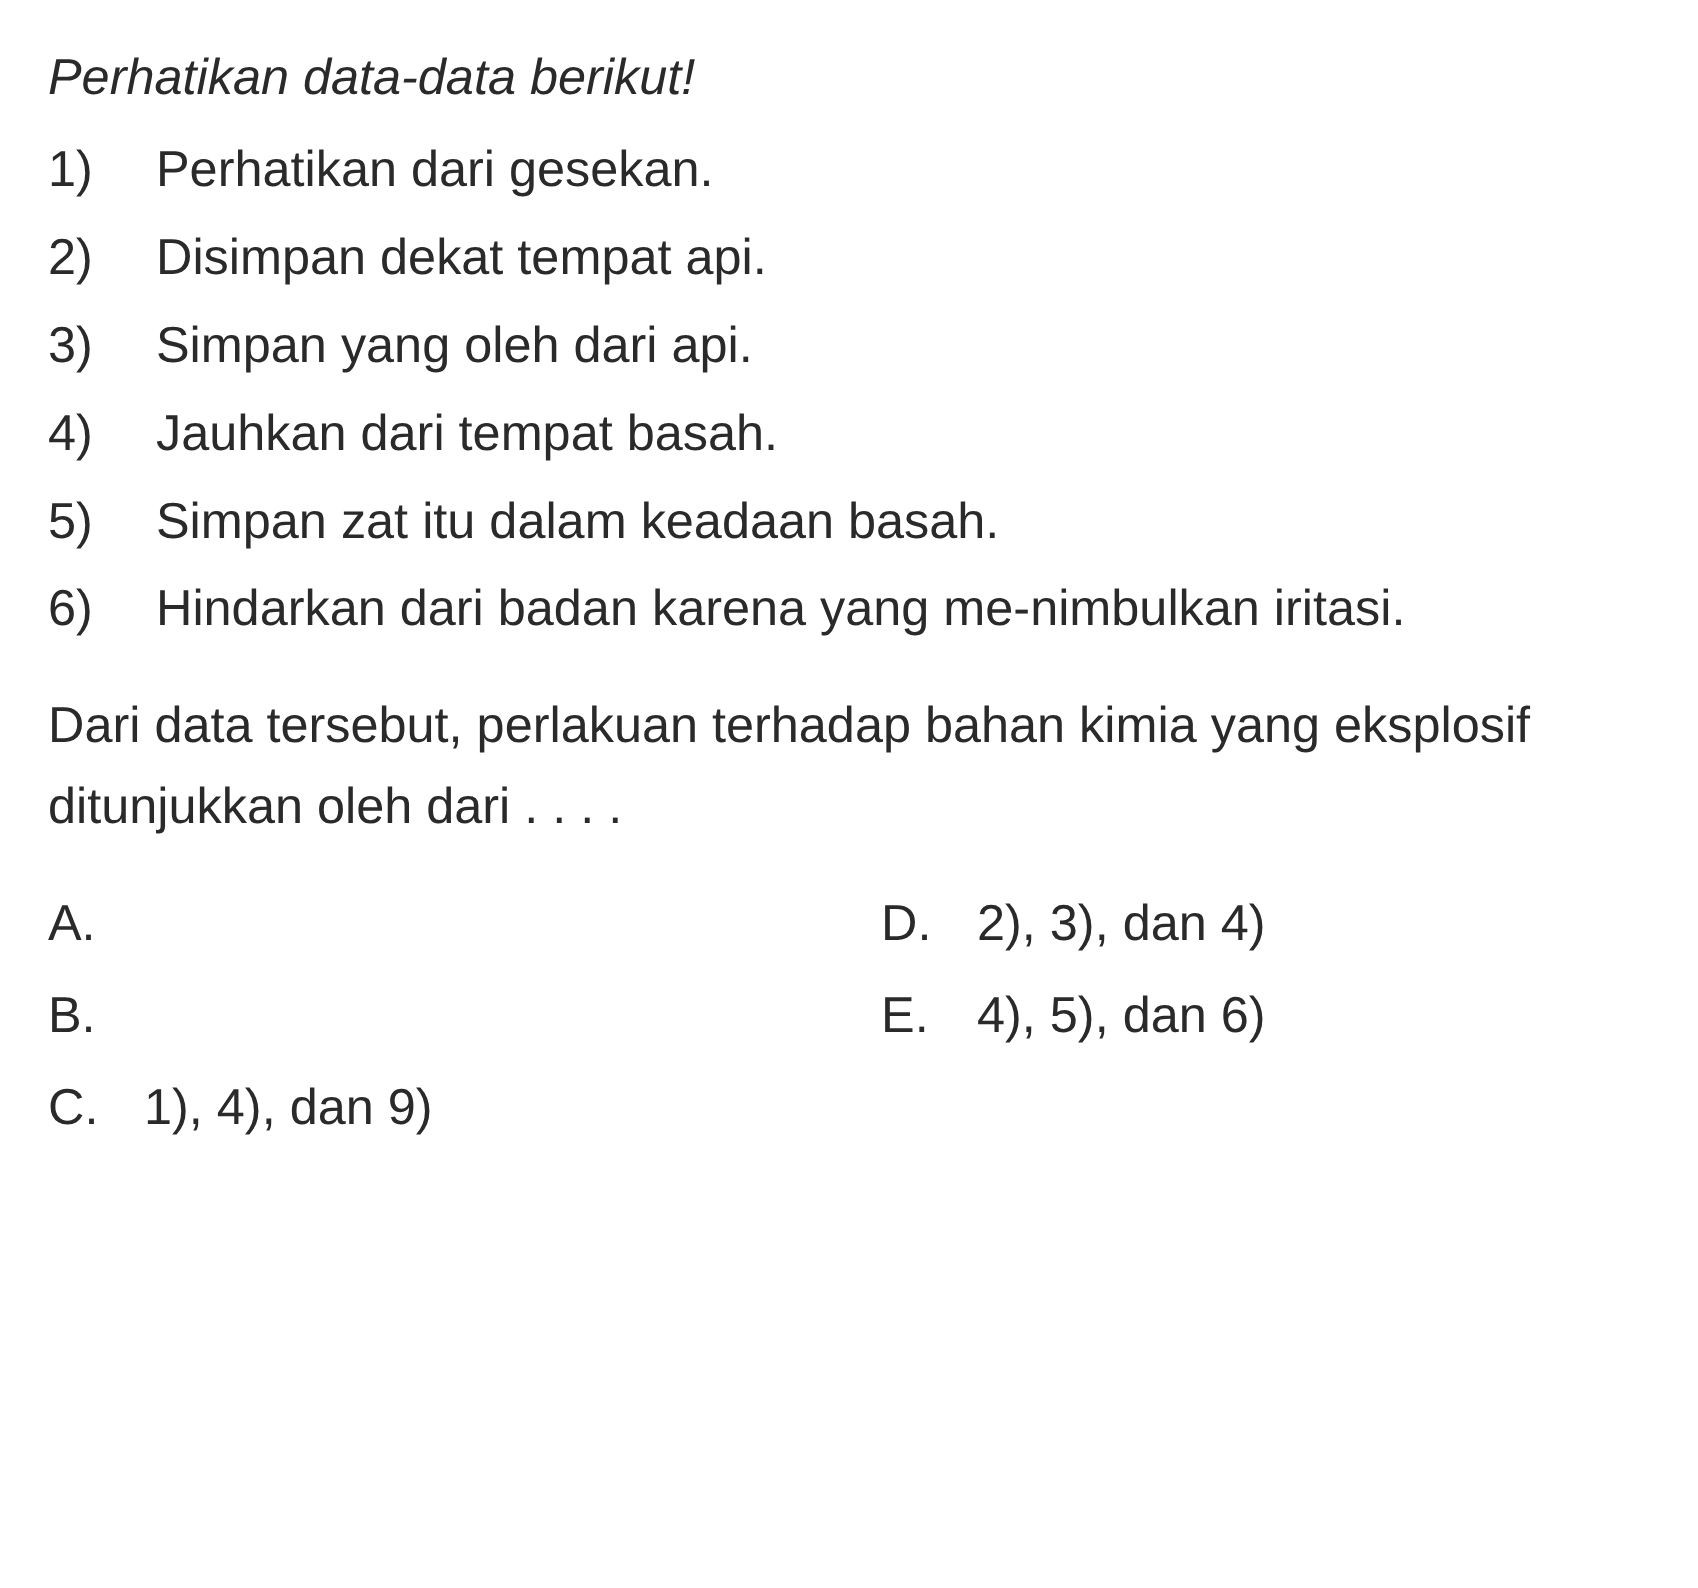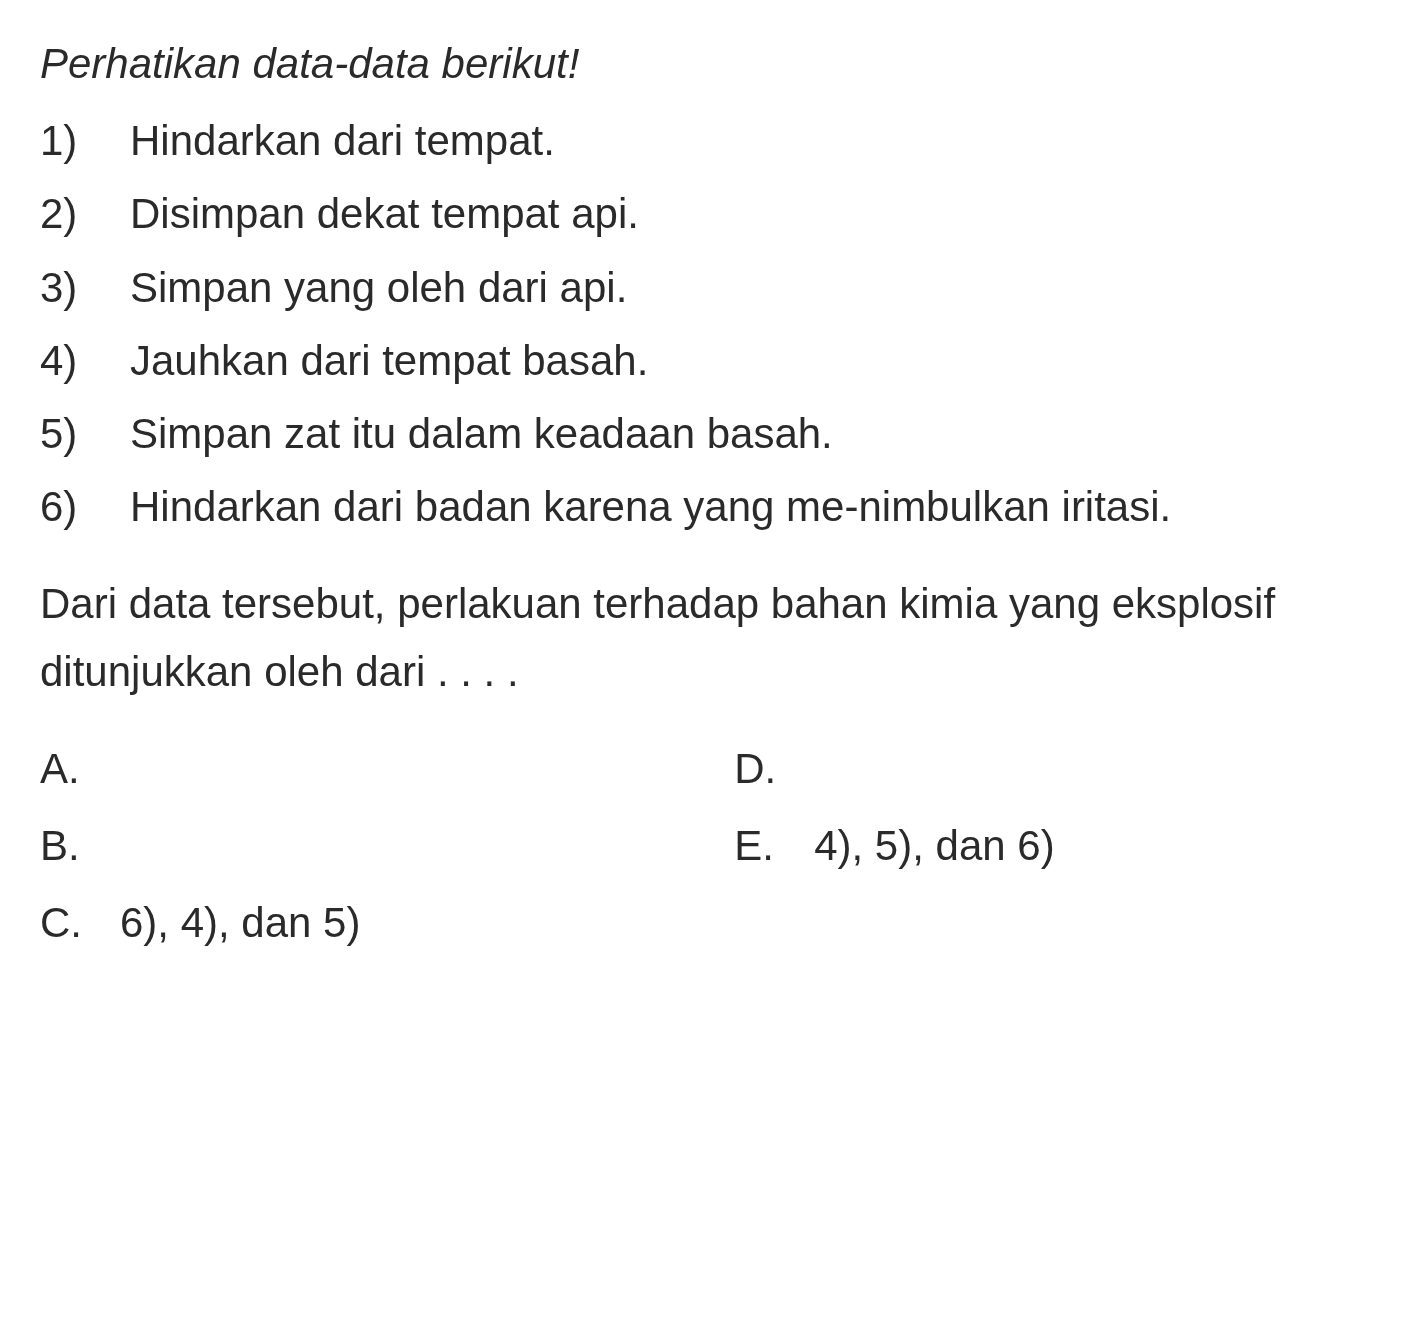--- a/index.html
+++ b/index.html
@@ -62,21 +62,21 @@
     }
   </style>
 </head>
 <body>
 
 <div class="intro">Perhatikan data-data berikut!</div>
 
 <div class="list">
   <div class="list-item">
     <div class="list-number">1)</div>
-    <div class="list-text">Hindarkan dari tempat.</div>
+    <div class="list-text">Perhatikan dari gesekan.</div>
   </div>
   <div class="list-item">
     <div class="list-number">2)</div>
     <div class="list-text">Disimpan dekat tempat api.</div>
   </div>
   <div class="list-item">
     <div class="list-number">3)</div>
     <div class="list-text">Simpan yang oleh dari api.</div>
   </div>
   <div class="list-item">
@@ -98,25 +98,26 @@
 <div class="options">
   <div class="options-col left">
     <div class="option">
       <div class="option-letter">A.</div>
     </div>
     <div class="option">
       <div class="option-letter">B.</div>
     </div>
     <div class="option">
       <div class="option-letter">C.</div>
-      <div class="option-text">6), 4), dan 5)</div>
+      <div class="option-text">1), 4), dan 9)</div>
     </div>
   </div>
   <div class="options-col right">
     <div class="option">
       <div class="option-letter">D.</div>
+      <div class="option-text">2), 3), dan 4)</div>
     </div>
     <div class="option">
       <div class="option-letter">E.</div>
       <div class="option-text">4), 5), dan 6)</div>
     </div>
   </div>
 </div>
 
 </body></html>

